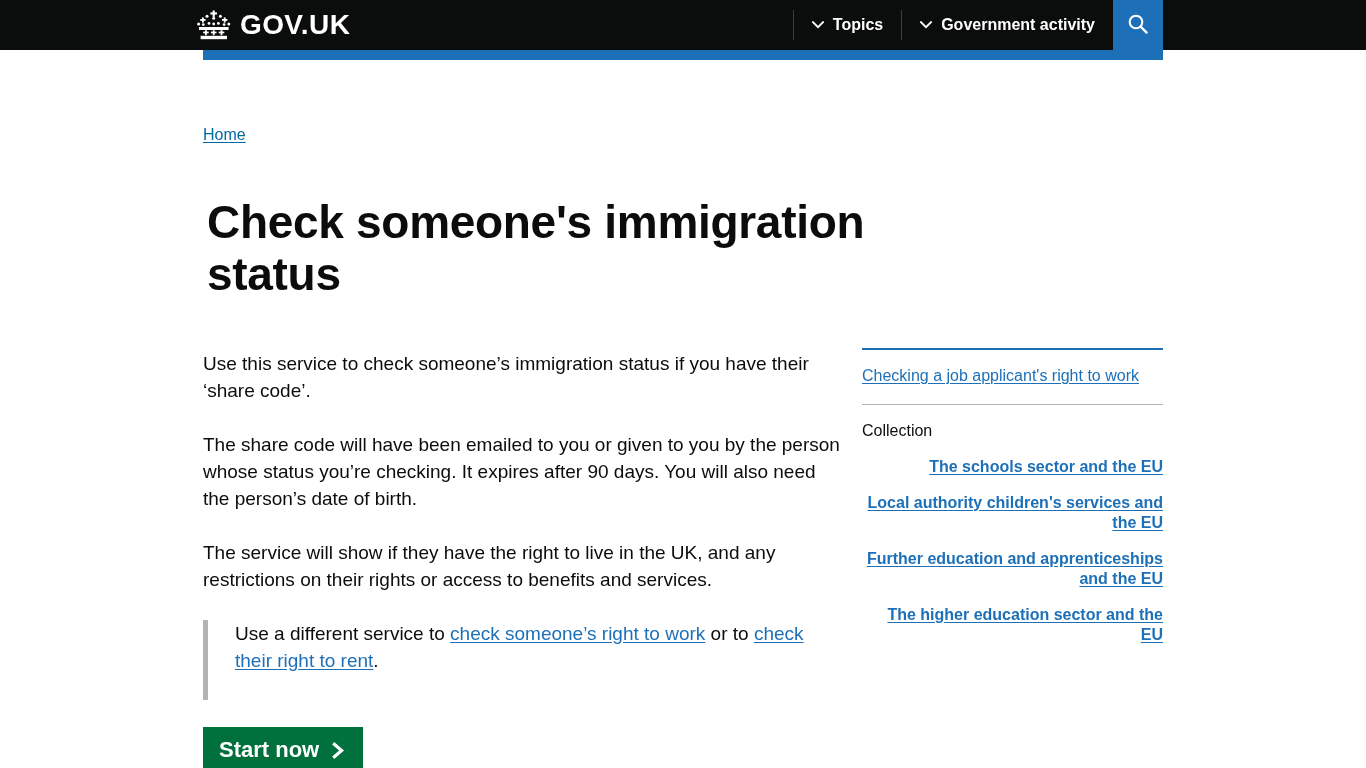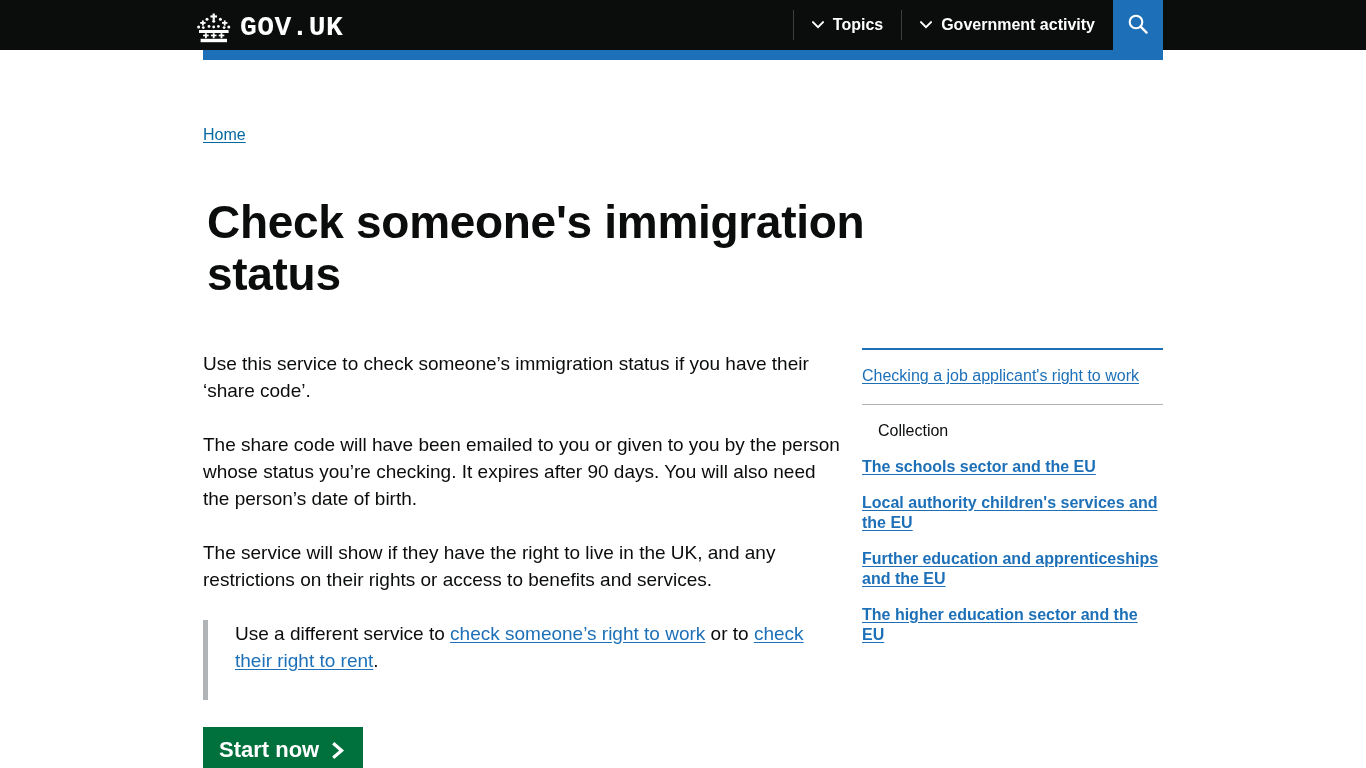--- a/index.html
+++ b/index.html
@@ -26,24 +26,23 @@
   .header-inner {
     position: relative;
     width: 1366px;
     height: 50px;
   }
   .logo-block {
     position: absolute;
     left: 196px;
     top: 7px;
     display: flex;
-    align-items: flex-end;
+    align-items: center;
     height: 36px;
     text-decoration: none;
-    font-family: Liberation Mono, monospace;
   }
   .crown-icon {
     width: 36px;
     height: 30px;
     display: block;
     margin-right: 8px;
   }
   .logo-text {
     color: #ffffff;
     font-size: 28px;
@@ -219,26 +218,27 @@
   }
   .sidebar-rule {
     border: 0;
     border-top: 1px solid #b1b4b6;
     margin: 0 0 16px 0;
   }
   .collection-label {
     font-size: 16px;
     line-height: 20px;
     color: #0b0c0c;
-    margin: 0 0 16px 16px;
+    margin: 0 0 16px 0;
   }
   .collection-list {
     list-style: none;
     margin: 0;
     padding: 0;
+    text-align: right;
   }
   .collection-list li { margin: 0 0 16px 0; }
   .collection-list a {
     font-size: 16px;
     line-height: 20px;
     font-weight: 700;
     color: #1d70b8;
     text-decoration: underline;
     text-underline-offset: 2px;
   }

